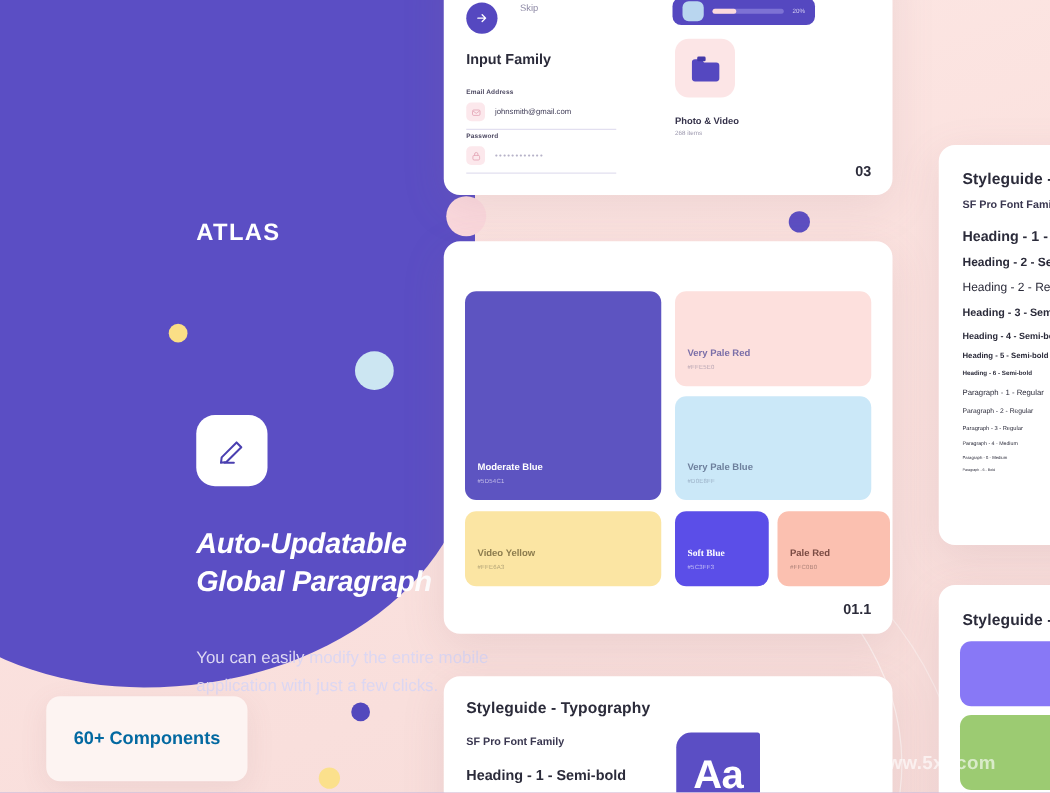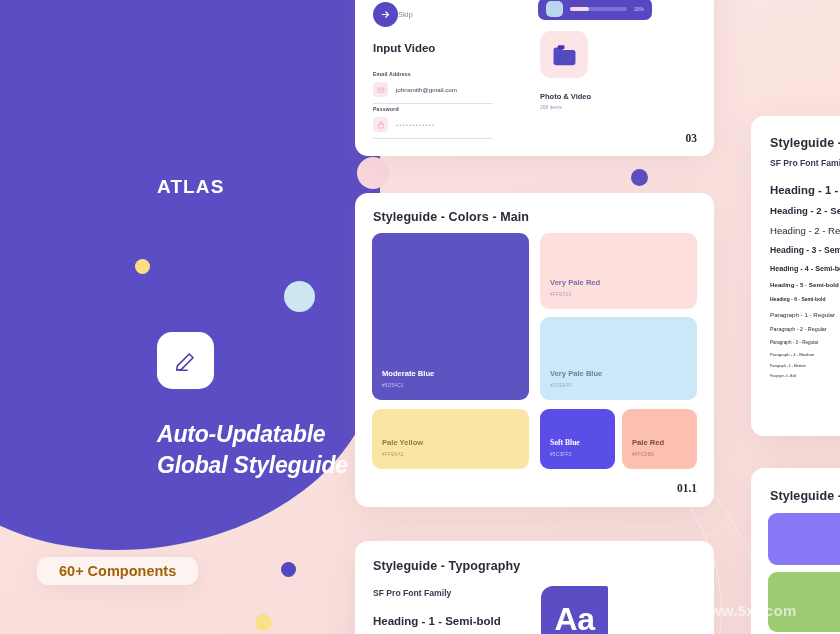--- a/index.html
+++ b/index.html
@@ -81,51 +81,50 @@
   .dot.d-yellow-s { width: 15px; height: 15px; left: 15px;  top: 119px; background: #fbdf86; }
   .dot.d-blue-lg  { width: 31px; height: 31px; left: 164px; top: 141px; background: #cce6f2; }
   .dot.d-pink-sm  { width: 11px; height: 11px; left: 325px; top: 285px; background: #fbd9dd; }
   .dot.d-yellow-m { width: 17px; height: 17px; left: 135px; top: 474px; background: #fbe08c; }
   .dot.d-purple-a { width: 17px; height: 17px; left: 631px; top: 169px; background: #5b4ec4; }
   .dot.d-purple-b { width: 15px; height: 15px; left: 281px; top: 562px; background: #5348bd; }
 
   .pill-components {
     position: absolute;
     left: 37px; top: 557px;
-    padding: 6px 22px;
+    padding: 26px 22px;
     background: #fdf4f2;
     border-radius: 11px;
     font-size: 14.5px; font-weight: bold;
-    color: #a16207;
+    color: #0369a1;
     box-shadow: 0 6px 22px rgba(140,100,110,0.10);
   }
 
   
   .card {
     position: absolute;
     background: #ffffff;
     border-radius: 13px;
     box-shadow: 0 10px 34px rgba(150,110,120,0.13);
     overflow: hidden;
   }
   .card-title {
     font-size: 12.5px; font-weight: bold;
     color: #2b2b3a;
     letter-spacing: 0.1px;
   }
   .card-index {
     position: absolute;
     font-size: 11.5px; font-weight: bold;
     color: #2b2b3a;
-    font-family: Liberation Serif, serif;
   }
 
   
   #card-inputs { left: 355px; top: -42px; width: 359px; height: 198px; }
-  .skip-row { position: absolute; left: 18px; top: 44px; display: flex; align-items: center; }
+  .skip-row { position: absolute; left: 18px; top: 44px; display: flex; align-items: flex-start; gap: 18px; }
   .circle-btn {
     width: 25px; height: 25px; border-radius: 50%;
     background: #5548c0;
     display: flex; align-items: center; justify-content: center;
   }
   .skip-label { font-size: 7.5px; color: #8e8aa6; }
   .inputs-head { position: absolute; left: 18px; top: 84px; font-size: 11.5px; font-weight: bold; color: #2b2b3a; }
   .field-group { position: absolute; left: 18px; width: 120px; }
   .field-label { font-size: 5.2px; font-weight: bold; color: #4b4760; letter-spacing: 0.15px; margin-bottom: 5px; }
   .field-row {
@@ -194,21 +193,21 @@
   .sw-very-pale-blue .sw-hex  { color: #9bb0c6; }
 
   .sw-pale-yellow { left: 0;    top: 176px; width: 157px; height: 60px; background: #fbe5a3; }
   .sw-pale-yellow .sw-name { color: #8c7c4e; }
   .sw-pale-yellow .sw-hex  { color: #b3a477; }
 
   .sw-soft-blue { left: 168px; top: 176px; width: 75px; height: 60px; background: #5b4ee8; }
   .sw-soft-blue .sw-name { color: #ffffff; font-family: Liberation Serif, serif; }
   .sw-soft-blue .sw-hex  { color: #c5bff5; }
 
-  .sw-pale-red { left: 250px; top: 176px; width: 75px; height: 60px; background: #fbc0b0; text-align: right; }
+  .sw-pale-red { left: 250px; top: 176px; width: 90px; height: 60px; background: #fbc0b0; text-align: right; }
   .sw-pale-red .sw-name { color: #7b4c44; }
   .sw-pale-red .sw-hex  { color: #ad8279; }
 
   #card-colors .card-index { right: 17px; bottom: 13px; }
 
   
   #card-typo-bottom { left: 355px; top: 541px; width: 359px; height: 150px; }
   #card-typo-bottom .card-title { position: absolute; left: 18px; top: 18px; }
   .typo-family { position: absolute; left: 18px; top: 47px; font-size: 8.6px; font-weight: bold; color: #3a3750; }
   .typo-h1 { position: absolute; left: 18px; top: 74px; font-size: 11.5px; font-weight: bold; color: #2b2b3a; }
@@ -280,41 +279,42 @@
 
     <div class="pen-tile">
       <svg width="26" height="26" viewBox="0 0 24 24" fill="none">
         <path d="M4 16.5 L15 5.5 L18.5 9 L7.5 20 L3.5 20.5 Z" stroke="#4a3fb0" stroke-width="1.5" stroke-linejoin="round"></path>
         <path d="M6 20.5 L13 20.5" stroke="#4a3fb0" stroke-width="1.5" stroke-linecap="round"></path>
       </svg>
     </div>
 
     <div class="hero-title">
       <div>Auto-Updatable</div>
-      <div>Global Styleguide</div>
-    </div>
-
+      <div>Global Paragraph</div>
+    </div>
+
+    <div class="hero-sub">You can easily modify the entire mobile application with just a few clicks.</div>
   </div>
 
   <div class="pill-components">60+ Components</div>
   <div class="dot d-purple-b"></div>
   <div class="dot d-purple-a"></div>
 
   <div class="card" id="card-inputs">
 
     <div class="skip-row">
       <div class="circle-btn">
         <svg width="11" height="11" viewBox="0 0 24 24" fill="none">
           <path d="M5 12h13M12.5 6l6 6-6 6" stroke="#ffffff" stroke-width="2.4" stroke-linecap="round" stroke-linejoin="round"></path>
         </svg>
       </div>
       <span class="skip-label">Skip</span>
     </div>
 
-    <div class="inputs-head">Input Video</div>
+    <div class="inputs-head">Input Family</div>
 
     <div class="field-group" style="top:113px">
       <div class="field-label">Email Address</div>
       <div class="field-row">
         <span class="field-icon">
           <svg width="8" height="8" viewBox="0 0 24 24" fill="none">
             <rect x="3" y="6" width="18" height="13" rx="3" stroke="#e3a3b5" stroke-width="2"></rect>
             <path d="M5 9l7 5 7-5" stroke="#e3a3b5" stroke-width="2" stroke-linecap="round"></path>
           </svg>
         </span>
@@ -351,37 +351,36 @@
     </div>
     <div class="folder-cap">
       <div class="folder-name">Photo &amp; Video</div>
       <div class="folder-meta">268 items</div>
     </div>
 
     <div class="card-index" style="right:17px; bottom:12px;">03</div>
   </div>
 
   <div class="card" id="card-colors">
-    <div class="card-title">Styleguide - Colors - Main</div>
 
     <div class="swatch-grid">
       <div class="swatch sw-moderate-blue">
         <span class="sw-name">Moderate Blue</span>
         <span class="sw-hex">#5D54C1</span>
       </div>
       <div class="swatch sw-very-pale-blue">
         <span class="sw-name">Very Pale Blue</span>
         <span class="sw-hex">#D0E8FF</span>
       </div>
       <div class="swatch sw-very-pale-red">
         <span class="sw-name">Very Pale Red</span>
         <span class="sw-hex">#FFE5E0</span>
       </div>
       <div class="swatch sw-pale-yellow">
-        <span class="sw-name">Pale Yellow</span>
+        <span class="sw-name">Video Yellow</span>
         <span class="sw-hex">#FFE6A3</span>
       </div>
       <div class="swatch sw-soft-blue">
         <span class="sw-name">Soft Blue</span>
         <span class="sw-hex">#5C3FF3</span>
       </div>
       <div class="swatch sw-pale-red">
         <span class="sw-name">Pale Red</span>
         <span class="sw-hex">#FFC0B0</span>
       </div>

